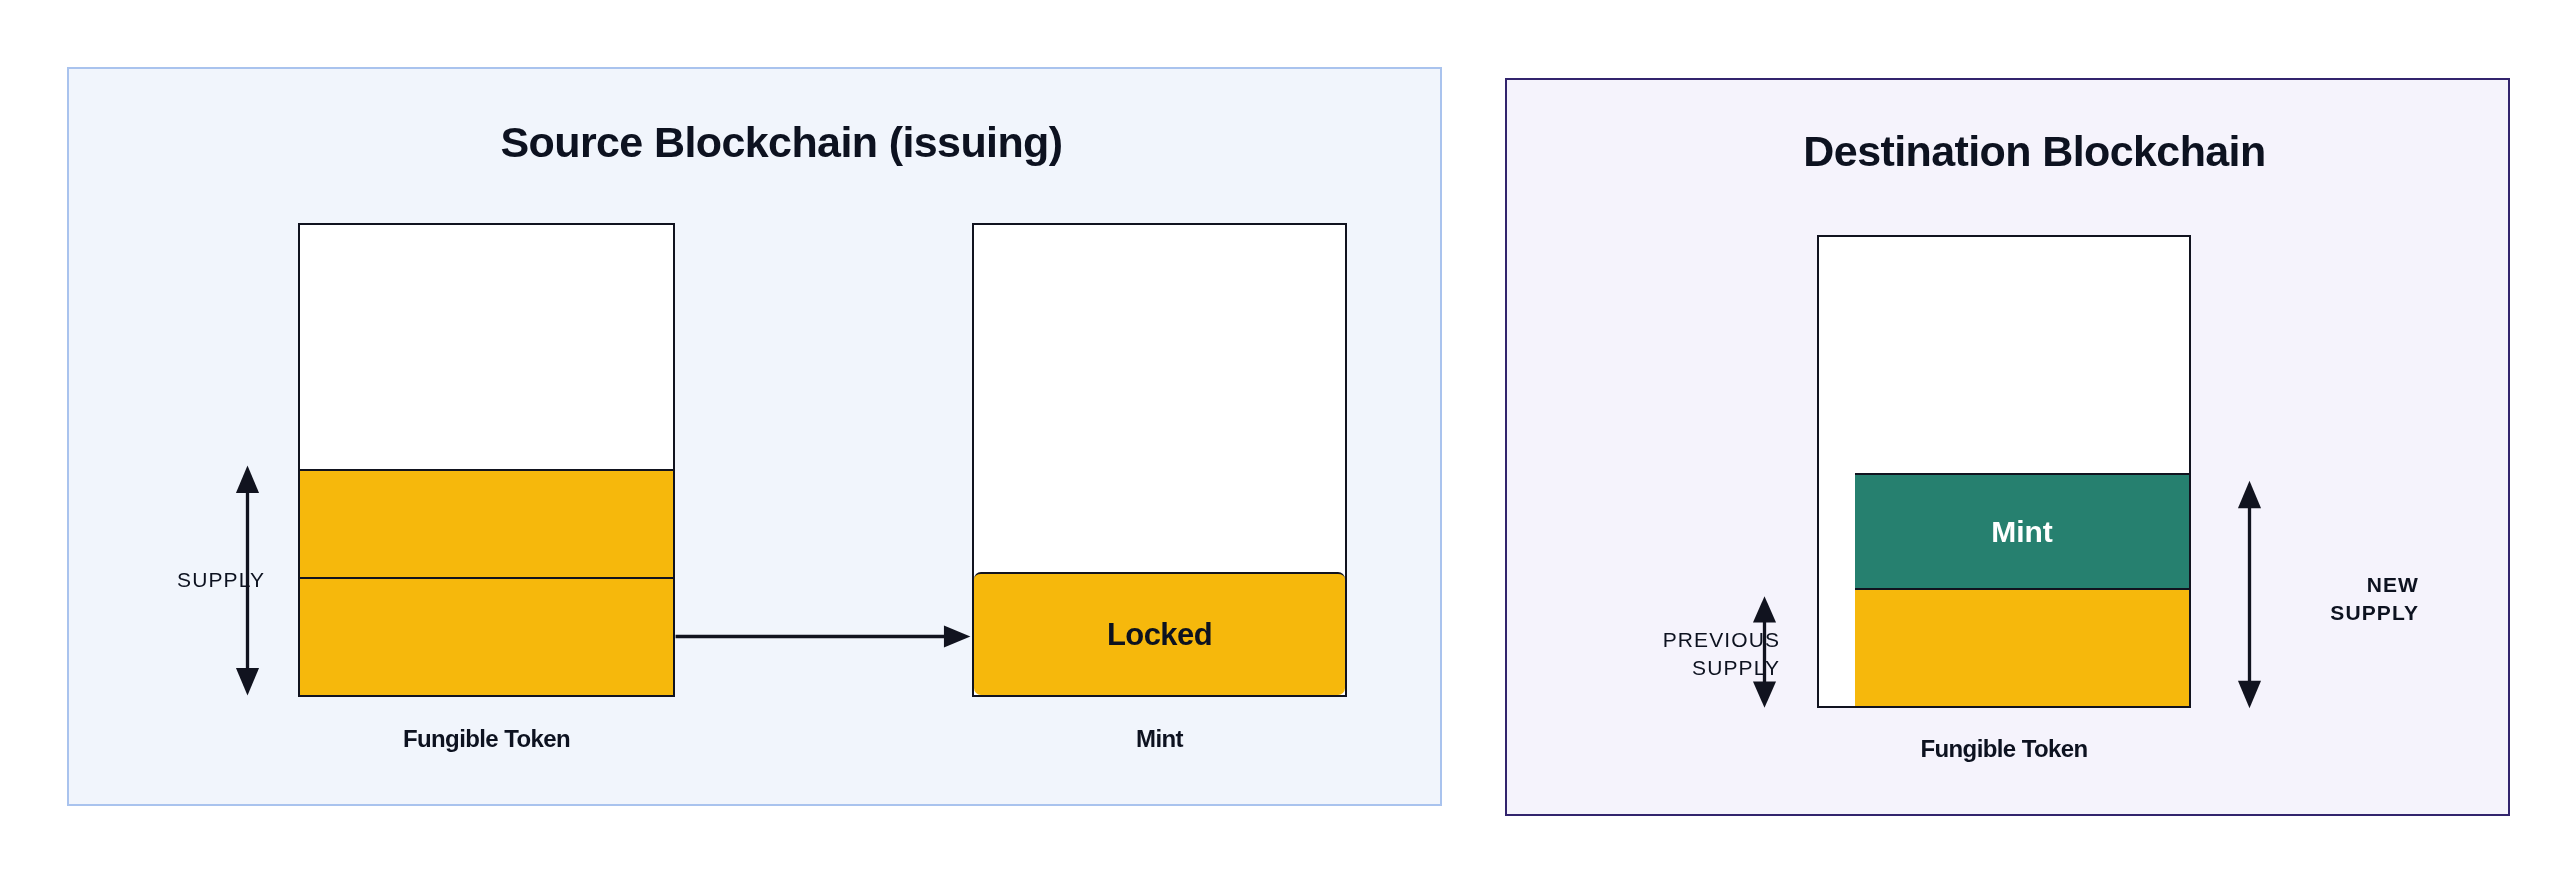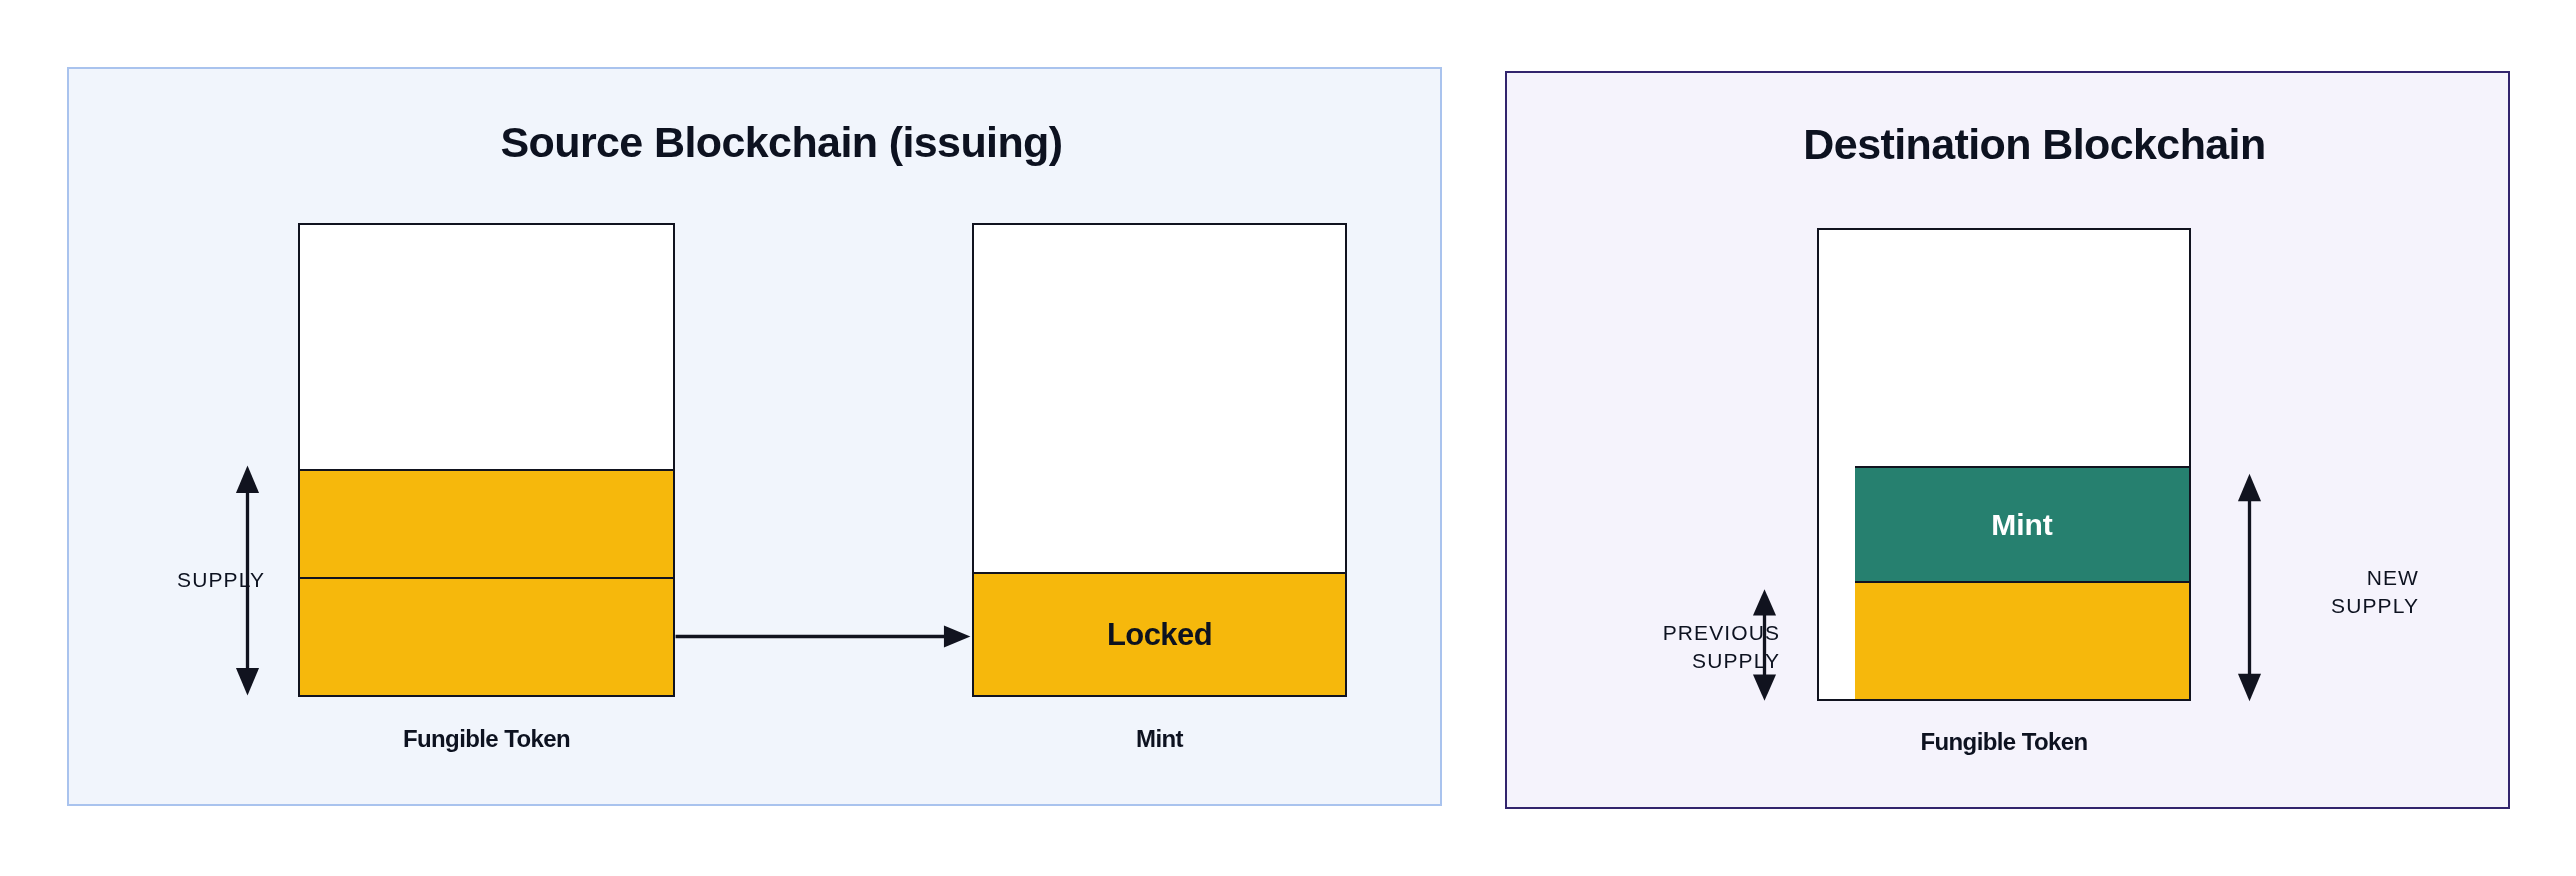--- a/index.html
+++ b/index.html
@@ -15,37 +15,37 @@
     --mint-text:#ffffff;
   }
   *{margin:0;padding:0;box-sizing:border-box;}
   html,body{background:var(--page-bg);}
   body{font-family:"Liberation Sans", sans-serif;color:var(--text);}
   .stage{position:relative;width:2576px;height:877px;background:var(--page-bg);overflow:hidden;}
 
   .panel{position:absolute;}
   .panel-source{left:67px;top:67px;width:1375px;height:739px;
     background:var(--source-panel-bg);border:2.2px solid var(--source-panel-border);}
-  .panel-dest{left:1505px;top:71px;width:1005px;height:738px;
+  .panel-dest{left:1505px;top:78px;width:1005px;height:738px;
     background:var(--dest-panel-bg);border:2.8px solid var(--dest-panel-border);}
 
   .panel-title{position:absolute;left:0;width:100%;text-align:center;
     font-size:43px;font-weight:700;letter-spacing:-0.6px;line-height:1;color:var(--text);margin-left:27px;}
   .panel-source .panel-title{top:52px;}
   .panel-dest .panel-title{top:50px;}
 
   .tbox{position:absolute;border:2.2px solid var(--outline);background:#ffffff;
     display:flex;flex-direction:column;}
   .seg{width:100%;}
   .seg-white{flex:1 1 auto;background:#ffffff;}
   .seg-amber{background:var(--amber);border-top:2.2px solid var(--outline);}
   .seg-teal{background:var(--teal);border-top:2.2px solid var(--outline);
     display:flex;align-items:center;justify-content:center;}
   .seg-label-dark{display:flex;align-items:center;justify-content:center;
-    font-size:31px;font-weight:700;color:var(--text);letter-spacing:-0.6px;}
+    font-size:31px;font-weight:700;color:var(--text);letter-spacing:-0.6px;border-radius:7px;}
   .mint-text{font-size:30px;font-weight:700;color:var(--mint-text);letter-spacing:0px;}
 
   .box-caption{position:absolute;text-align:center;font-size:24px;font-weight:700;
     letter-spacing:-0.6px;line-height:1;color:var(--text);}
 
   .range-label{position:absolute;text-align:right;font-size:21px;font-weight:400;
     letter-spacing:1.1px;line-height:1.32;color:var(--text);}
 
   .arrow-svg{position:absolute;display:block;}
   .arrow-svg line{stroke:var(--outline);stroke-width:6;}
@@ -107,21 +107,21 @@
       <line x1="30" y1="40" x2="30" y2="167"></line>
       <polygon points="30,2 9,50 51,50"></polygon>
       <polygon points="30,205 9,157 51,157"></polygon>
     </svg>
 
     <svg class="arrow-svg" style="left:726px;top:399px;" width="33" height="231" viewBox="0 0 60 418">
       <line x1="30" y1="44" x2="30" y2="374"></line>
       <polygon points="30,2 9,52 51,52"></polygon>
       <polygon points="30,416 9,366 51,366"></polygon>
     </svg>
-    <div class="range-label" style="left:691px;top:491px;width:221px;">
+    <div class="range-label" style="left:691px;top:491px;width:221px;font-weight:bold;">
       <div>NEW</div>
       <div>SUPPLY</div>
     </div>
 
     <div class="box-caption" style="left:310px;top:657px;width:374px;">Fungible Token</div>
   </section>
 
 </div>
 
 

